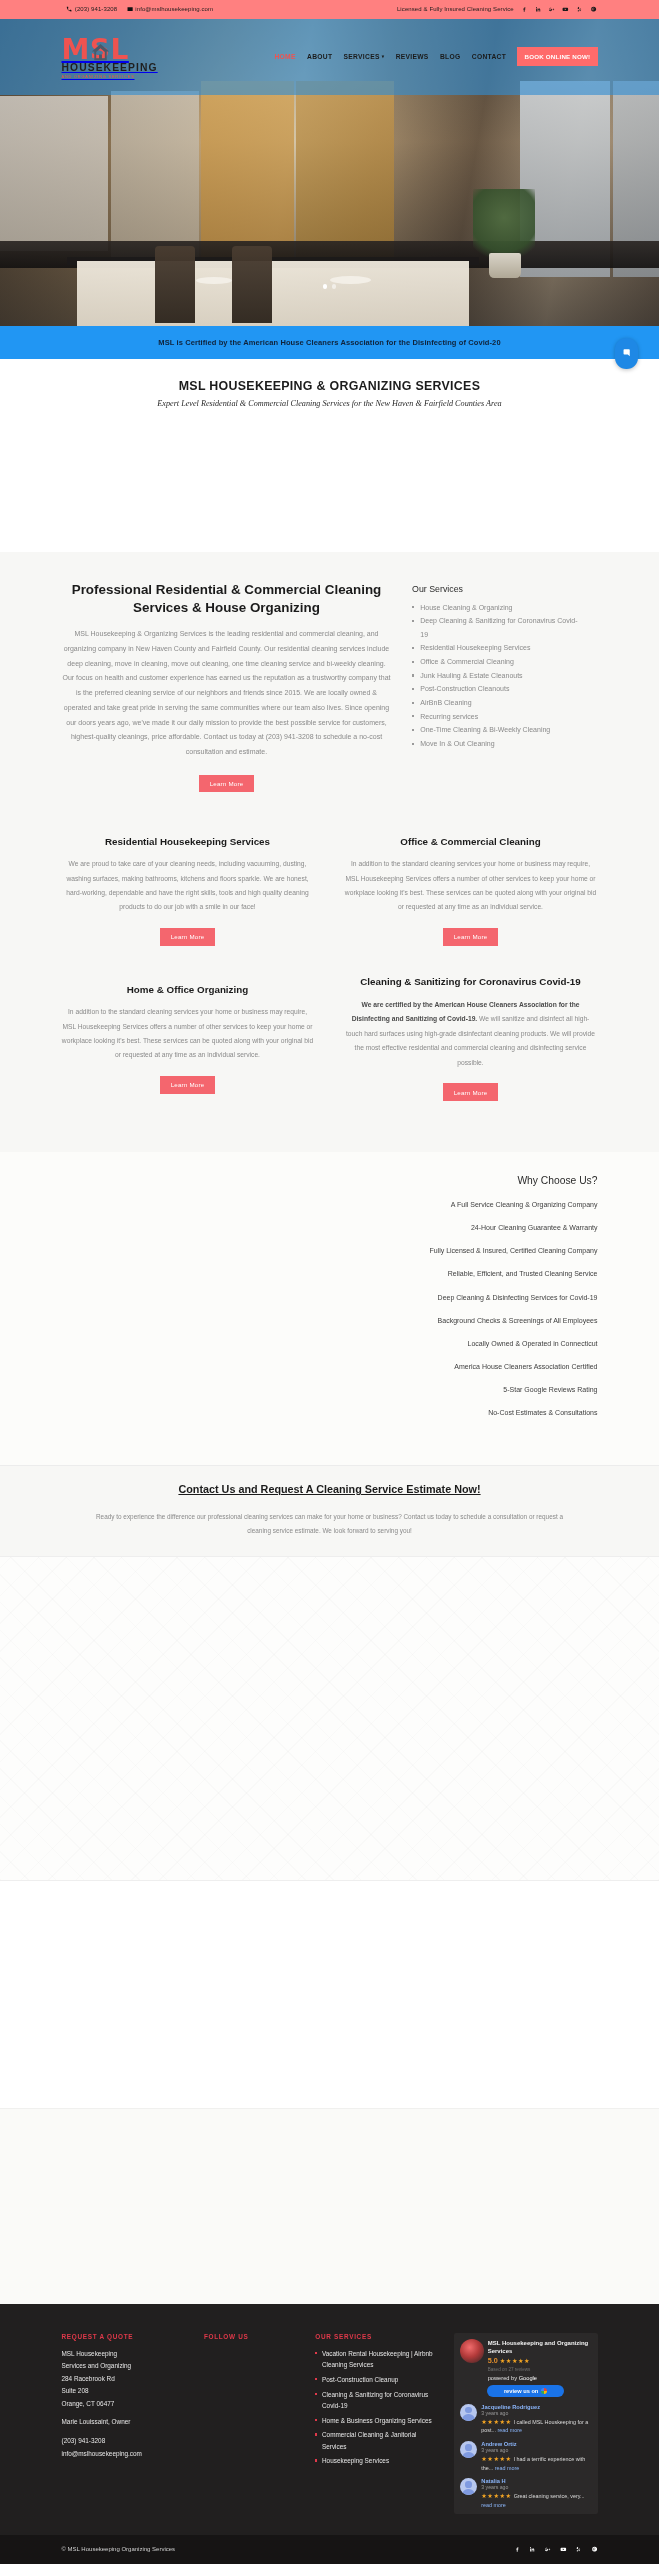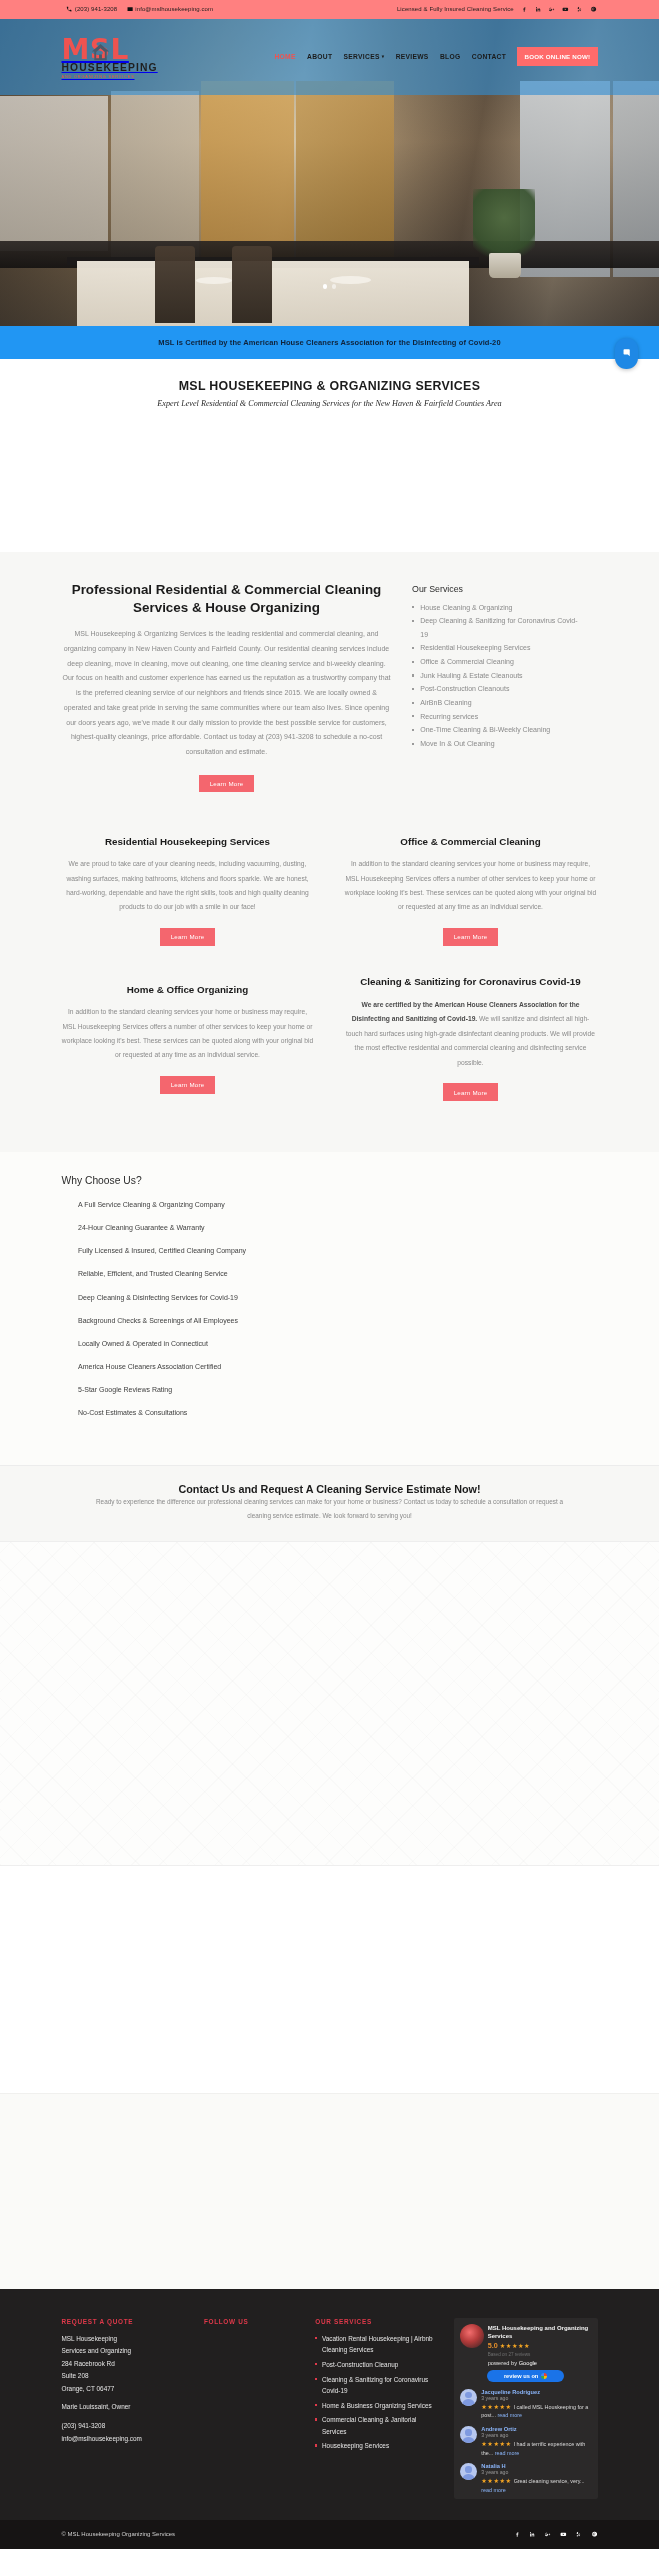--- a/index.html
+++ b/index.html
@@ -173,28 +173,28 @@
   .cards-row { width: 536px; margin: 0 auto; display: flex; gap: 31px; }
   .card { width: 252px; text-align: center; padding-bottom: 20.6px; }
   .card h3 { font-size: 9.8px; font-weight: 700; color: #1b1b1b; margin-bottom: 9.3px; line-height: 1.35; }
   .card p { font-size: 6.7px; line-height: 2.15; color: #8a8a8a; }
   .card p b { color: #4a4a4a; font-weight: 700; }
   .card .learn-wrap { margin-top: 13.4px; }
   .cards-row.second { padding-top: 9.3px; align-items: center; }
 
   
   .why { background: #fcfcfa; padding: 23px 0 33px; }
-  .why-inner { width: 536px; margin: 0 auto; }
+  .why-inner { width: 536px; margin: 0 auto; text-align: right; }
   .why h2 { font-size: 10.3px; font-weight: 400; color: #2b2b2b; margin-bottom: 13.4px; }
   .why ul { list-style: none; margin-left: 16.5px; }
   .why li { font-size: 7px; color: #3d3d3d; line-height: 1.4; margin-bottom: 13.4px; }
 
   
   .cta { background: #f7f7f5; padding: 17.5px 0 18.5px; text-align: center; border-top: 0.5px solid #ececec; }
-  .cta h2 { font-size: 10.8px; font-weight: 700; color: #1b1b1b; margin-bottom: 0; }
+  .cta h2 { font-size: 10.8px; font-weight: 700; color: #1b1b1b; margin-bottom: 15px; text-decoration: underline; }
   .cta p { font-size: 6.4px; color: #8a8a8a; line-height: 2.1; width: 479px; margin: 0 auto; }
   .cta .contact-line { font-size: 8.2px; color: #ef3c4a; font-weight: 700; margin-top: 3.1px; }
 
   
   .pattern-band {
     height: 325px;
     background-color: #fdfdfc;
     background-image:
       repeating-linear-gradient(45deg, rgba(180,180,180,.055) 0 1px, transparent 1px 19.6px),
       repeating-linear-gradient(-45deg, rgba(180,180,180,.055) 0 1px, transparent 1px 19.6px),

